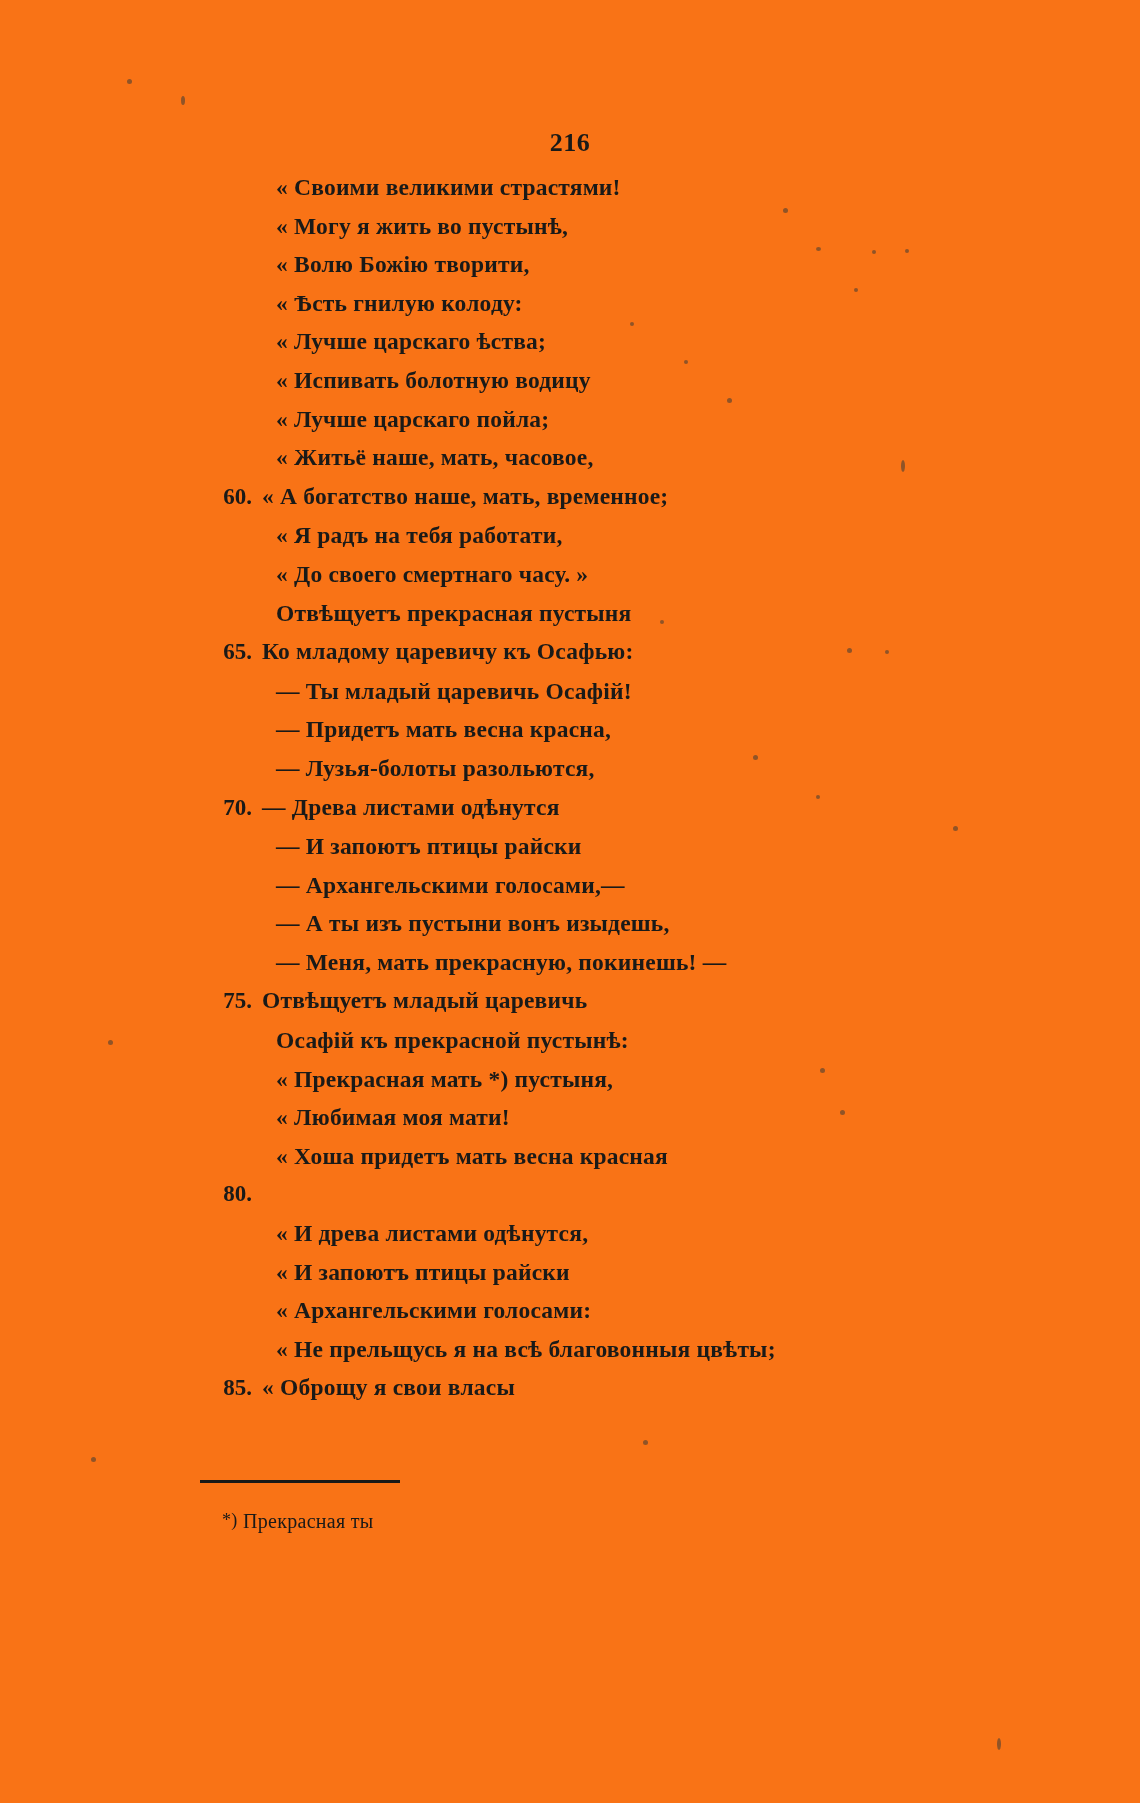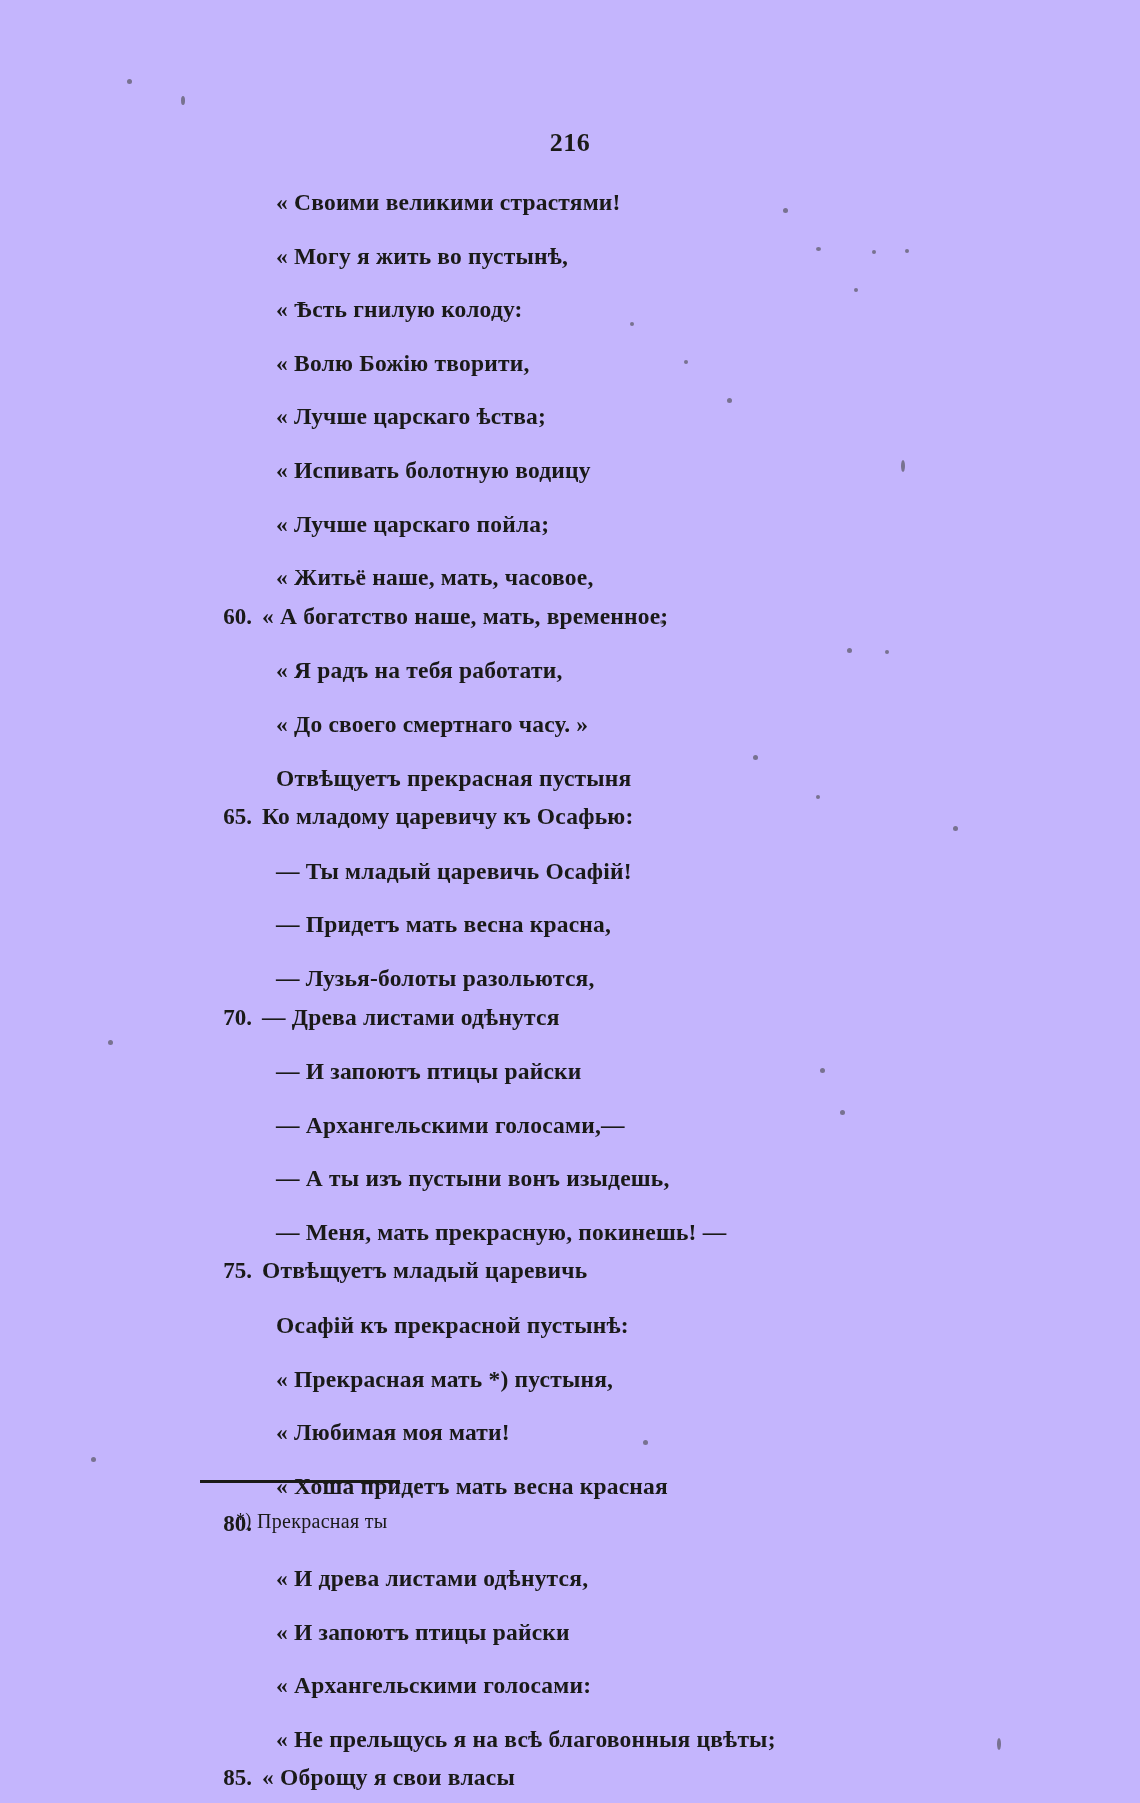--- a/index.html
+++ b/index.html
@@ -12,21 +12,21 @@
     height: 1803px;
     position: relative;
     font-family: "Liberation Serif", serif;
     color: #1a1a18;
     overflow: hidden;
   }
   
   .page {
     position: absolute;
     inset: 0;
-    background: #c4b5fd;
+    background: #f97316;
   }
   .page-inner {
     position: absolute;
     left: 0;
     top: 0;
     width: 1140px;
     height: 1803px;
   }
   .page-number {
     position: absolute;
@@ -66,33 +66,33 @@
     flex: 1 1 auto;
     font-family: "Liberation Serif", serif;
     font-weight: bold;
     letter-spacing: 0.2px;
   }
   
   .linetext.normal {
     font-weight: bold;
   }
   .indent0 { padding-left: 0px; }
-  .indent1 { padding-left: 14px; margin-top: 15px; }
+  .indent1 { padding-left: 14px; }
 
   .footnote-rule {
     position: absolute;
     left: 200px;
     top: 1480px;
     width: 200px;
     height: 3px;
     background: #1a1a18;
   }
   .footnote {
     position: absolute;
-    left: 236px;
+    left: 222px;
     top: 1510px;
     font-size: 20px;
     font-family: "Liberation Serif", serif;
     letter-spacing: 0.3px;
     white-space: nowrap;
   }
   .footnote .fn-mark {
     font-size: 18px;
     vertical-align: 2px;
   }
@@ -116,25 +116,25 @@
         <div class="line">
           <span class="lineno"></span>
           <span class="linetext normal indent1">« Своими великими страстями!</span>
         </div>
         <div class="line">
           <span class="lineno"></span>
           <span class="linetext normal indent1">« Могу я жить во пустынѣ,</span>
         </div>
         <div class="line">
           <span class="lineno"></span>
+          <span class="linetext normal indent1">« Волю Божію творити,</span>
+        </div>
+        <div class="line">
+          <span class="lineno"></span>
           <span class="linetext normal indent1">« Ѣсть гнилую колоду:</span>
-        </div>
-        <div class="line">
-          <span class="lineno"></span>
-          <span class="linetext normal indent1">« Волю Божію творити,</span>
         </div>
         <div class="line">
           <span class="lineno"></span>
           <span class="linetext normal indent1">« Лучше царскаго ѣства;</span>
         </div>
         <div class="line">
           <span class="lineno"></span>
           <span class="linetext normal indent1">« Испивать болотную водицу</span>
         </div>
         <div class="line">

